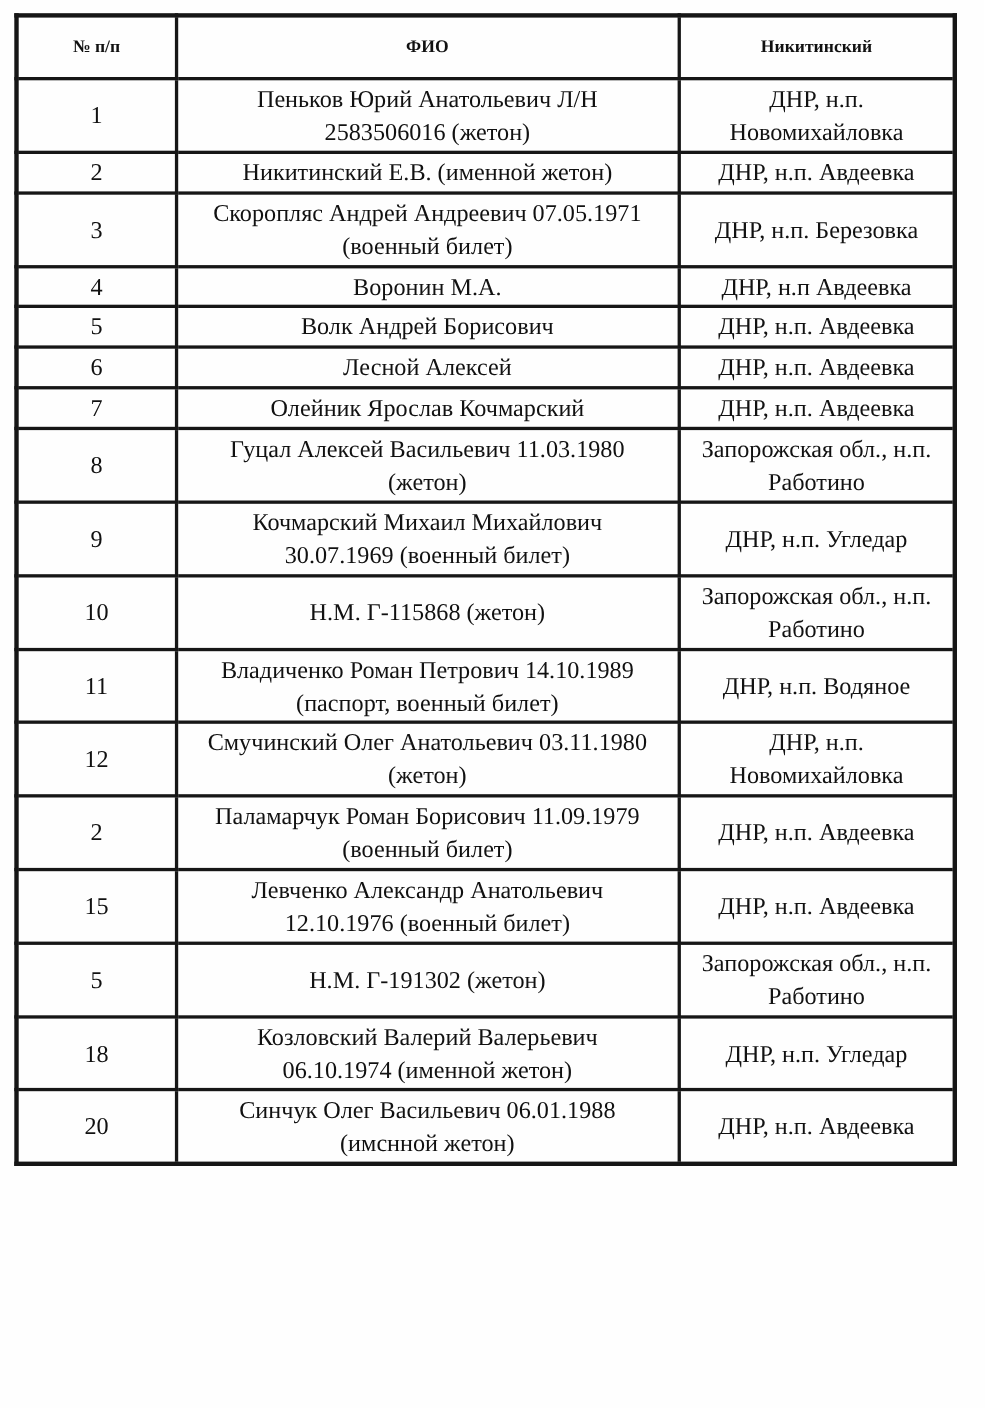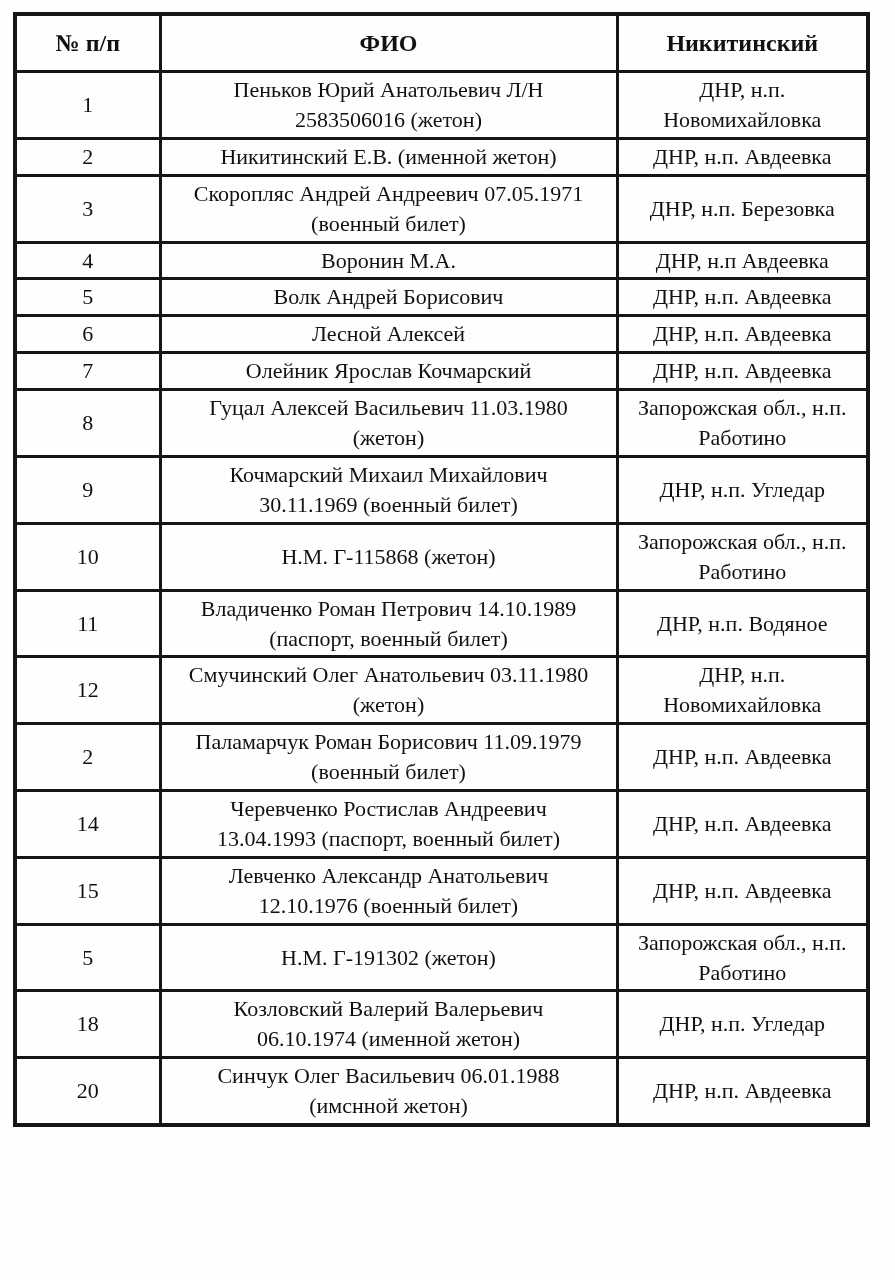--- a/index.html
+++ b/index.html
@@ -30,21 +30,21 @@
     border: 3px solid #161616;
     text-align: center;
     vertical-align: middle;
     padding: 2px 6px;
     font-size: 22px;
     line-height: 1.36;
     white-space: pre-line;
     overflow: hidden;
   }
   th {
-    font-size: 24px;
+    font-size: 16px;
     font-weight: bold;
     height: 50px;
   }
   td { height: 28px; }
   
   tbody tr:nth-child(19) td { height: 84px; }
   tbody tr:nth-child(20) td { height: 64px; }
 </style>
 </head>
 <body>
@@ -105,21 +105,21 @@
         <tr>
     <td>8</td>
     <td>Гуцал Алексей Васильевич 11.03.1980
 (жетон)</td>
     <td>Запорожская обл., н.п.
 Работино</td>
   </tr>
         <tr>
     <td>9</td>
     <td>Кочмарский Михаил Михайлович
-30.11.1969 (военный билет)</td>
+30.07.1969 (военный билет)</td>
     <td>ДНР, н.п. Угледар</td>
   </tr>
         <tr>
     <td>10</td>
     <td>Н.М. Г-115868 (жетон)</td>
     <td>Запорожская обл., н.п.
 Работино</td>
   </tr>
         <tr>
     <td>11</td>
@@ -131,26 +131,20 @@
     <td>12</td>
     <td>Смучинский Олег Анатольевич 03.11.1980
 (жетон)</td>
     <td>ДНР, н.п.
 Новомихайловка</td>
   </tr>
         <tr>
     <td>2</td>
     <td>Паламарчук Роман Борисович 11.09.1979
 (военный билет)</td>
-    <td>ДНР, н.п. Авдеевка</td>
-  </tr>
-        <tr>
-    <td>14</td>
-    <td>Черевченко Ростислав Андреевич
-13.04.1993 (паспорт, военный билет)</td>
     <td>ДНР, н.п. Авдеевка</td>
   </tr>
         <tr>
     <td>15</td>
     <td>Левченко Александр Анатольевич
 12.10.1976 (военный билет)</td>
     <td>ДНР, н.п. Авдеевка</td>
   </tr>
         <tr>
     <td>5</td>

